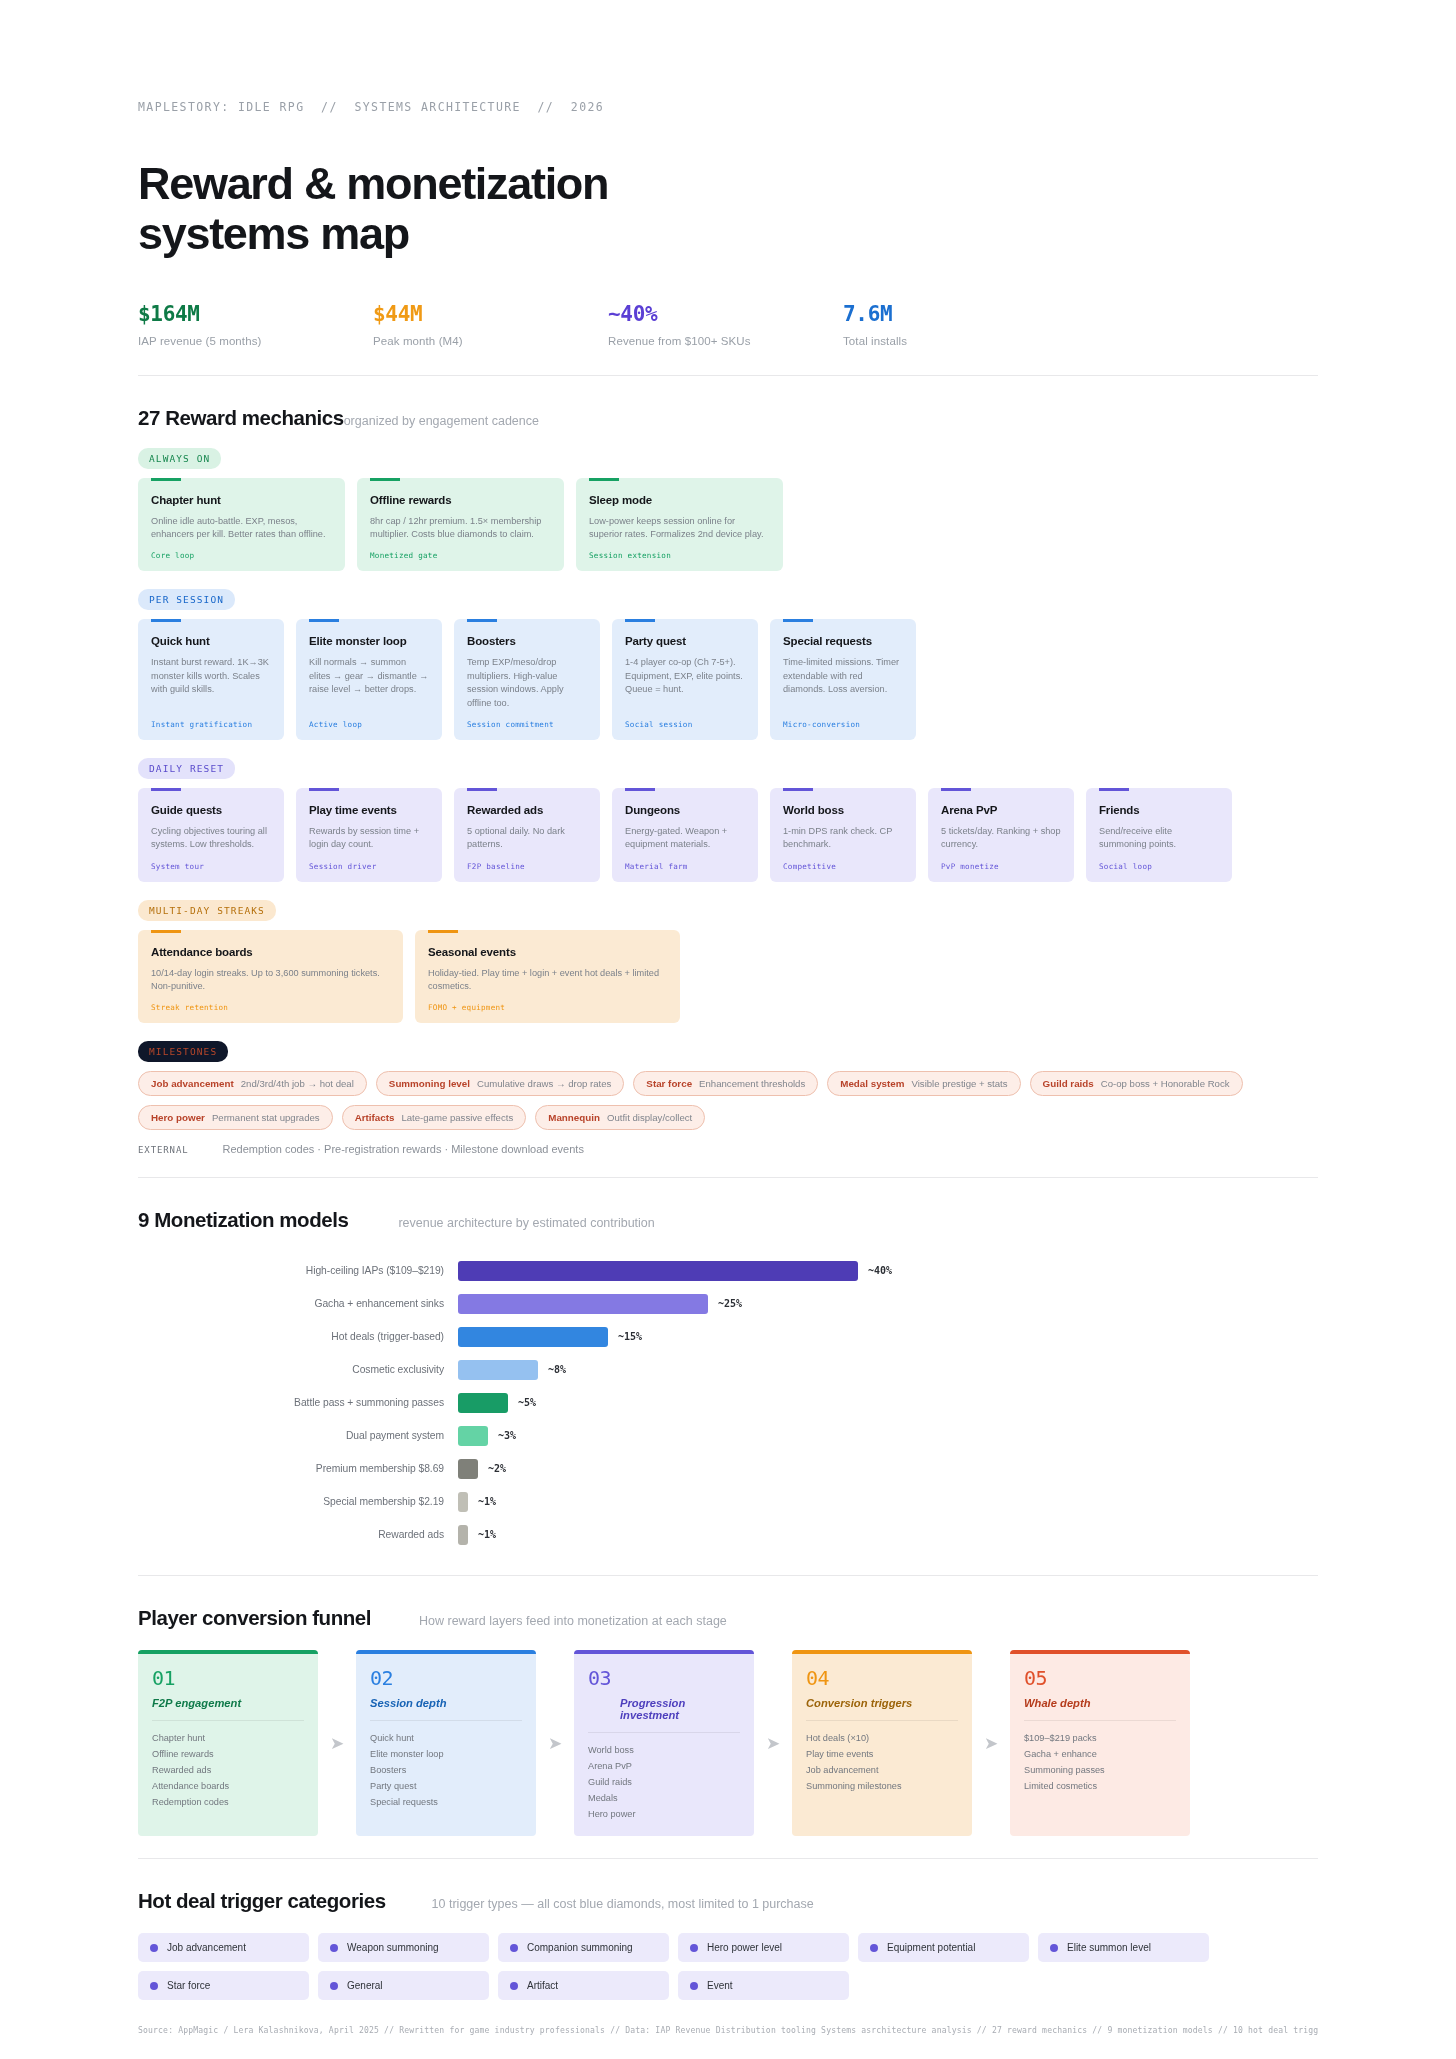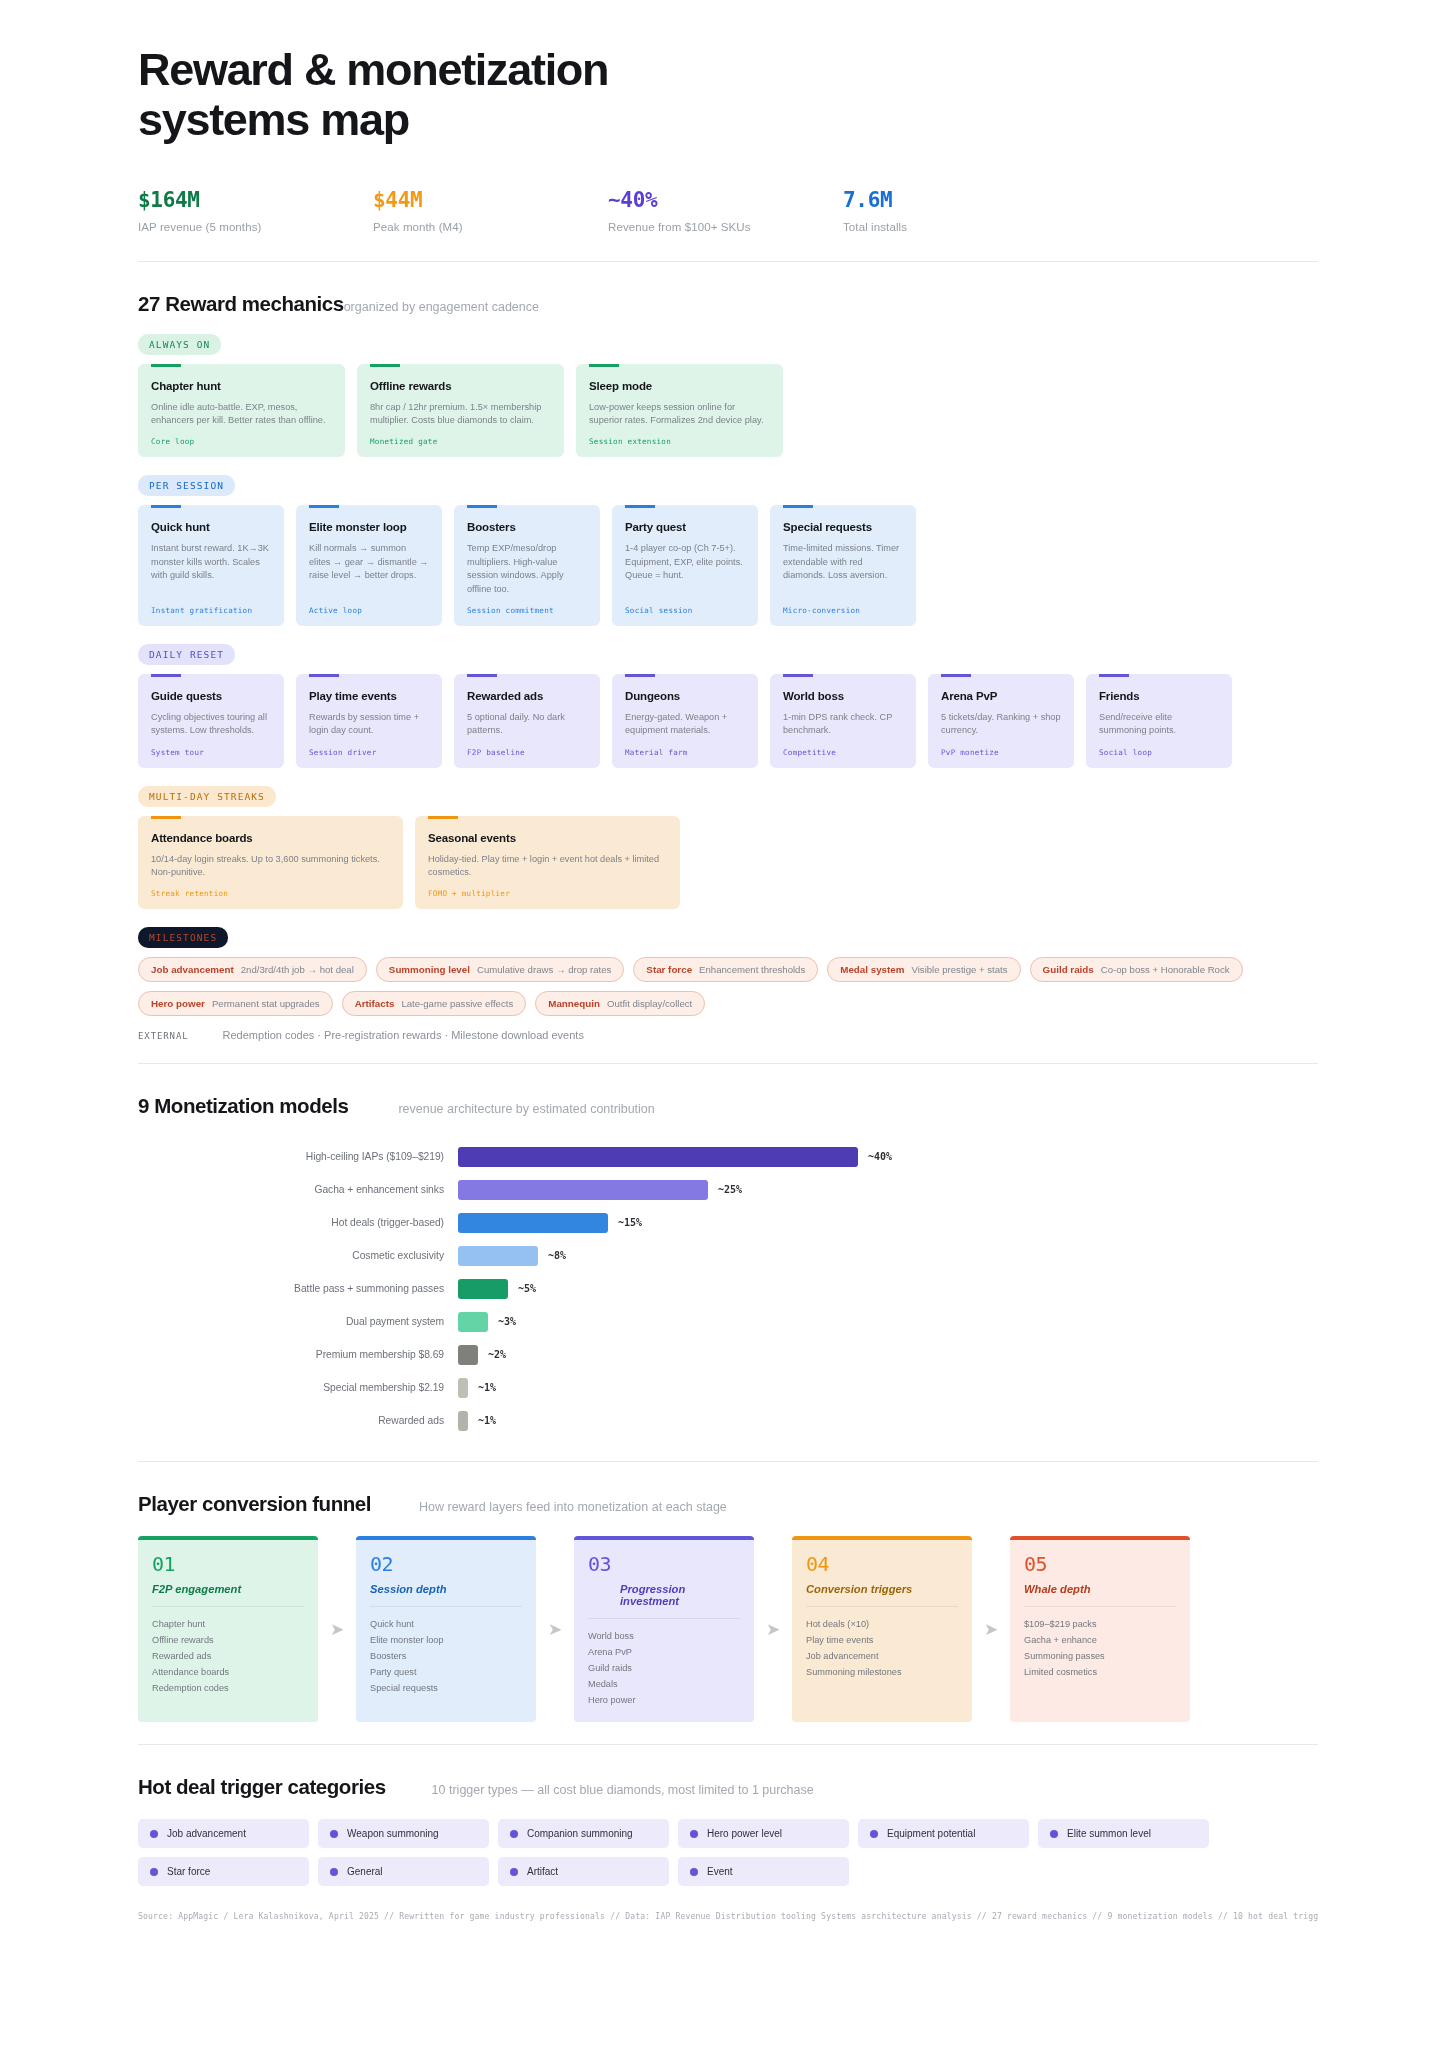--- a/index.html
+++ b/index.html
@@ -279,20 +279,21 @@
     color: #a8acb3;
     white-space: nowrap;
     overflow: hidden;
   }
 </style>
 </head>
 <body>
 
 <div class="page">
 
+  <div class="eyebrow">MAPLESTORY: IDLE RPG  //  SYSTEMS ARCHITECTURE  //  2026</div>
   <h1 class="title">Reward &amp; monetization systems map</h1>
 
   <div class="kpis" id="kpi-row">
       <div class="kpi">
         <div class="kpi-value" style="color: rgb(14, 122, 70);">$164M</div>
         <div class="kpi-label">IAP revenue (5 months)</div>
       </div>
       <div class="kpi">
         <div class="kpi-value" style="color: rgb(240, 154, 21);">$44M</div>
         <div class="kpi-label">Peak month (M4)</div>
@@ -396,21 +397,21 @@
         </div></div>
       <div class="group g-orange"><div class="pill">MULTI-DAY STREAKS</div><div class="cards">
           <div class="card w-half">
             <div class="card-title">Attendance boards</div>
             <div class="card-desc">10/14-day login streaks. Up to 3,600 summoning tickets. Non-punitive.</div>
             <div class="card-tag">Streak retention</div>
           </div>
           <div class="card w-half">
             <div class="card-title">Seasonal events</div>
             <div class="card-desc">Holiday-tied. Play time + login + event hot deals + limited cosmetics.</div>
-            <div class="card-tag">FOMO + multiplier</div>
+            <div class="card-tag">FOMO + equipment</div>
           </div>
         </div></div>
     </div>
 
   <div class="group g-red">
     <div class="pill">MILESTONES</div>
     <div class="chips" id="milestone-chips">
         <div class="chip">
           <b>Job advancement</b>
           <span>2nd/3rd/4th job → hot deal</span>

